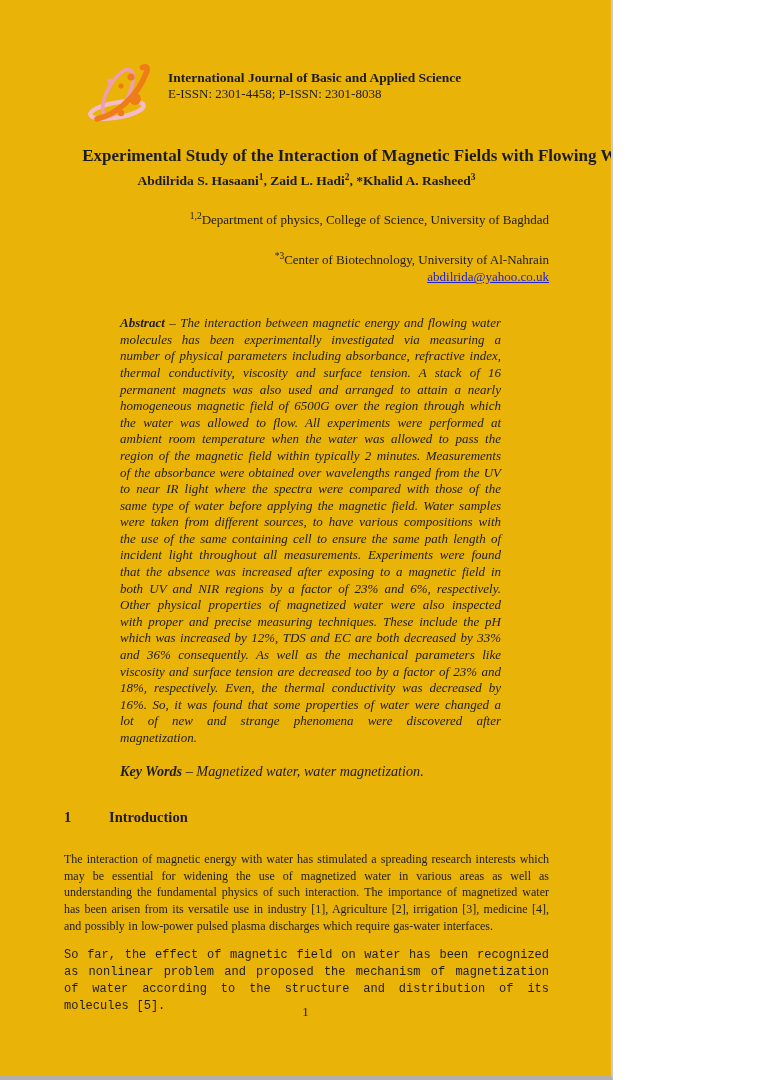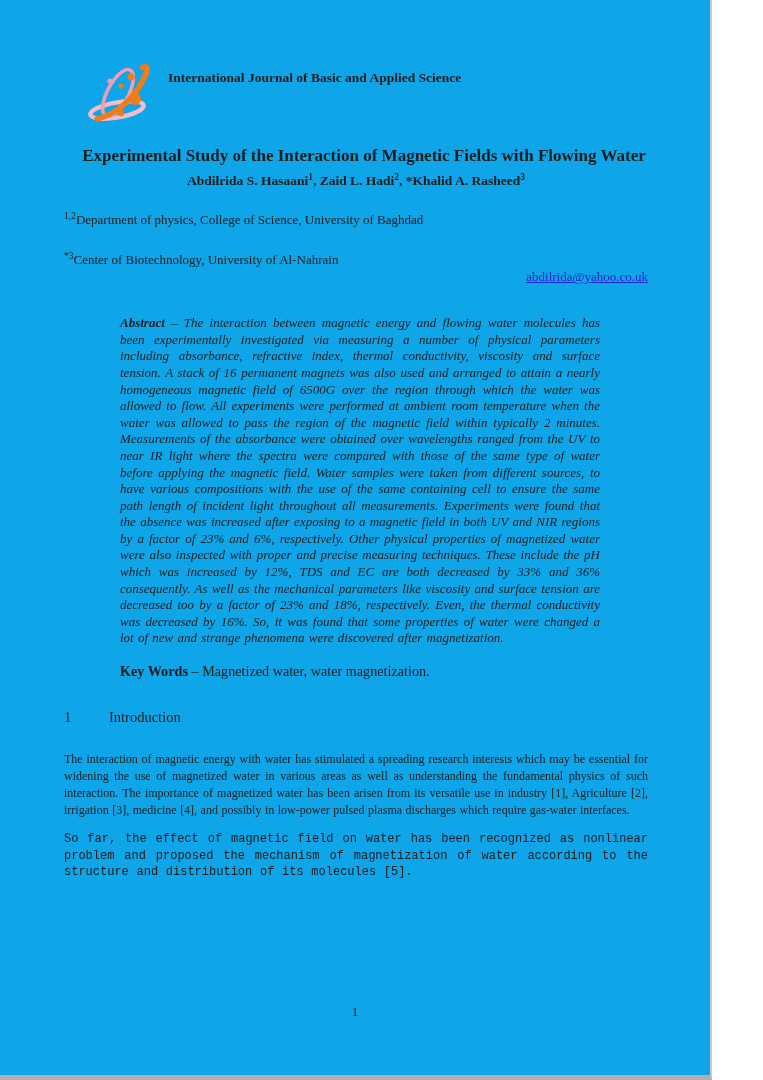--- a/index.html
+++ b/index.html
@@ -1,54 +1,54 @@
 <!DOCTYPE html>
 <html><head>
 <meta charset="utf-8">
 <style>
   html, body { margin: 0; padding: 0; background: #ffffff; }
   .page {
     position: relative;
-    width: 712px;
+    width: 613px;
     height: 1080px;
     box-sizing: border-box;
-    background: #0ea5e9;
+    background: #eab308;
     font-family: "Liberation Serif", "DejaVu Serif", serif;
     color: #1c1c1c;
     padding: 60px 62px 0 64px;
     border-right: 2px solid #c9c9c9;
     border-bottom: 5px solid #b3b0ac;
     overflow: hidden;
   }
   
   .journal-header { display: flex; align-items: flex-start; margin-left: 20px; }
   .logo-wrap { width: 76px; height: 68px; flex: 0 0 auto; }
   .journal-info { margin-left: 8px; padding-top: 9px; }
   .journal-name { font-weight: bold; font-size: 13.5px; line-height: 17px; }
   .journal-publisher, .journal-issn { font-size: 13px; line-height: 16.5px; }
   
   .article-title {
     width: 600px; margin: 16px auto 0; text-align: center;
     font-size: 17px; line-height: 23px; font-weight: bold;
   }
   .authors { text-align: center; margin-top: 0; font-weight: bold; font-size: 13.5px; line-height: 18px; }
   .authors sup, .affiliation sup { font-size: 9.5px; }
-  .affiliation { text-align: left; font-size: 13px; line-height: 17px; margin-top: 18px; }
+  .affiliation { text-align: right; font-size: 13px; line-height: 17px; margin-top: 18px; }
   .affiliation.second { margin-top: 20px; }
   .email-line { text-align: right; font-size: 13px; line-height: 17px; }
   .email-link { color: #2222cc; text-decoration: underline; cursor: pointer; }
   
   .abstract {
     margin: 30px 48px 0 56px; text-align: justify;
     font-style: italic; font-size: 13px; line-height: 16.6px; word-spacing: 1px;
   }
   .bold-label { font-weight: bold; }
-  .keywords { margin: 16px 48px 0 56px; font-size: 14.2px; line-height: 17px; }
+  .keywords { margin: 16px 48px 0 56px; font-style: italic; font-size: 14.2px; line-height: 17px; }
   
-  .section-heading { margin: 28px 0 4px; font-size: 14.5px; font-weight: normal; line-height: 18px; }
+  .section-heading { margin: 28px 0 4px; font-size: 14.5px; font-weight: bold; line-height: 18px; }
   .sec-num { display: inline-block; width: 45px; }
   .body-para { margin: 25px 0 0; text-align: justify; font-size: 12px; line-height: 16.9px; word-spacing: 0.5px; }
   .body-para.second { margin-top: 12px; font-family: Liberation Mono, monospace; }
   .page-number { position: absolute; top: 1004px; left: 0; right: 0; text-align: center; font-size: 13px; }
 </style>
 </head>
 <body>
 
 <div class="page">
 
@@ -60,20 +60,21 @@
         <path d="M13 59 C30 55 53 39 63 11 C64 7.5 62 5.5 58.5 7.5" fill="none" stroke-width="5.5" stroke-linecap="round" stroke="#ee7d18"></path>
         <circle cx="51" cy="39" r="6" fill="#ee7d18"></circle>
         <circle cx="47" cy="17" r="3.6" fill="#ee7d18"></circle>
         <circle cx="37" cy="26" r="2.6" fill="#ee7d18"></circle>
         <circle cx="26" cy="21" r="2.6" fill="#ee9db4"></circle>
         <circle cx="37" cy="53" r="3.2" fill="#ee7d18"></circle>
       </svg>
     </span>
     <div class="journal-info">
       <div class="journal-name">International Journal of Basic and Applied Science</div>
+      <div class="journal-issn">E-ISSN: 2301-4458; P-ISSN: 2301-8038</div>
     </div>
   </header>
 
   <h1 class="article-title">Experimental Study of the Interaction of Magnetic Fields with Flowing Water</h1>
 
   <div class="authors">
     <span><span>Abdilrida S. Hasaani</span><sup>1</sup><span>, </span></span><span><span>Zaid L. Hadi</span><sup>2</sup><span>, </span></span><span><span>*Khalid A. Rasheed</span><sup>3</sup></span>
   </div>
 
   <div class="affiliation"><sup>1,2</sup><span>Department of physics, College of Science, University of Baghdad</span></div>

